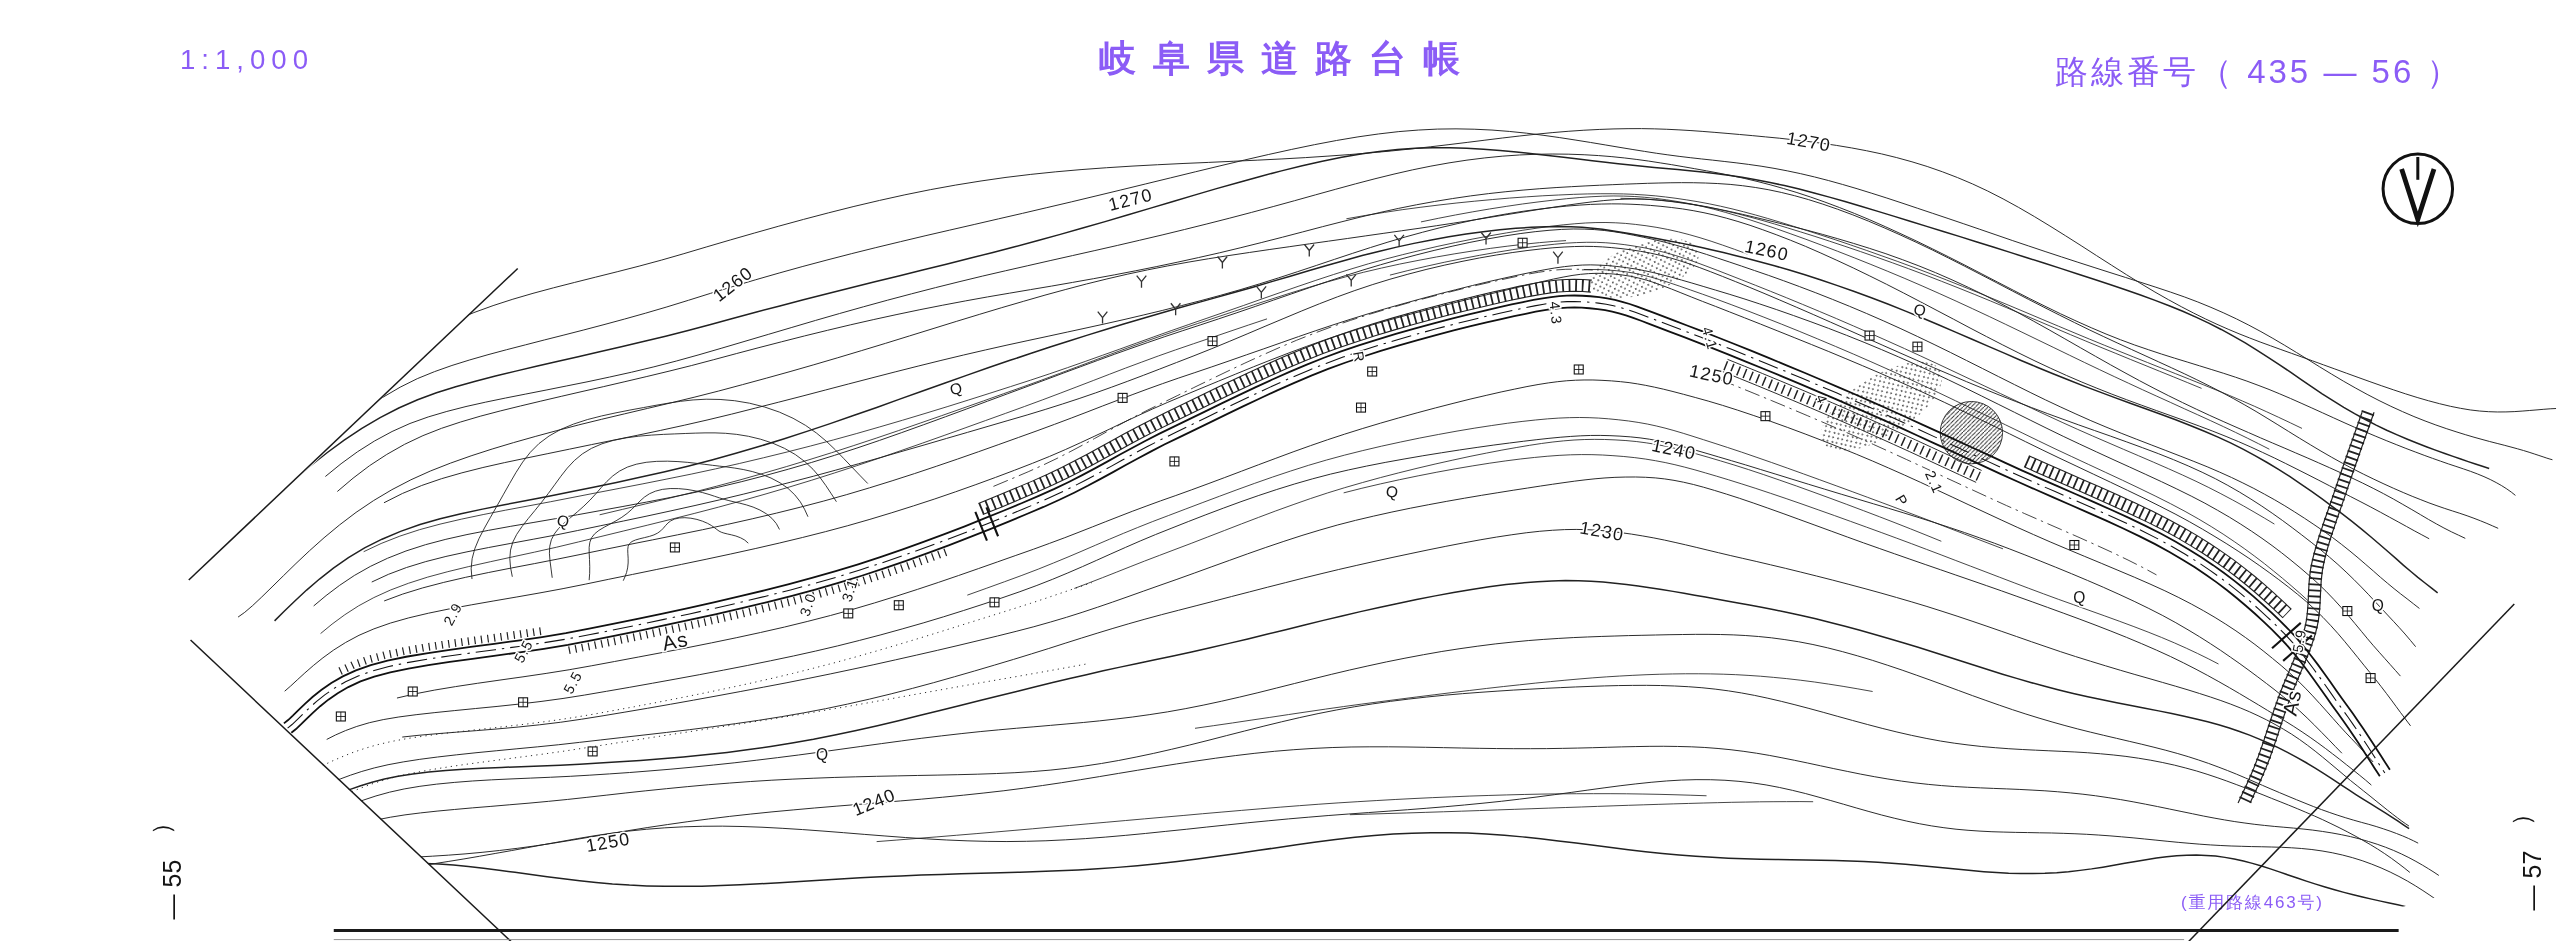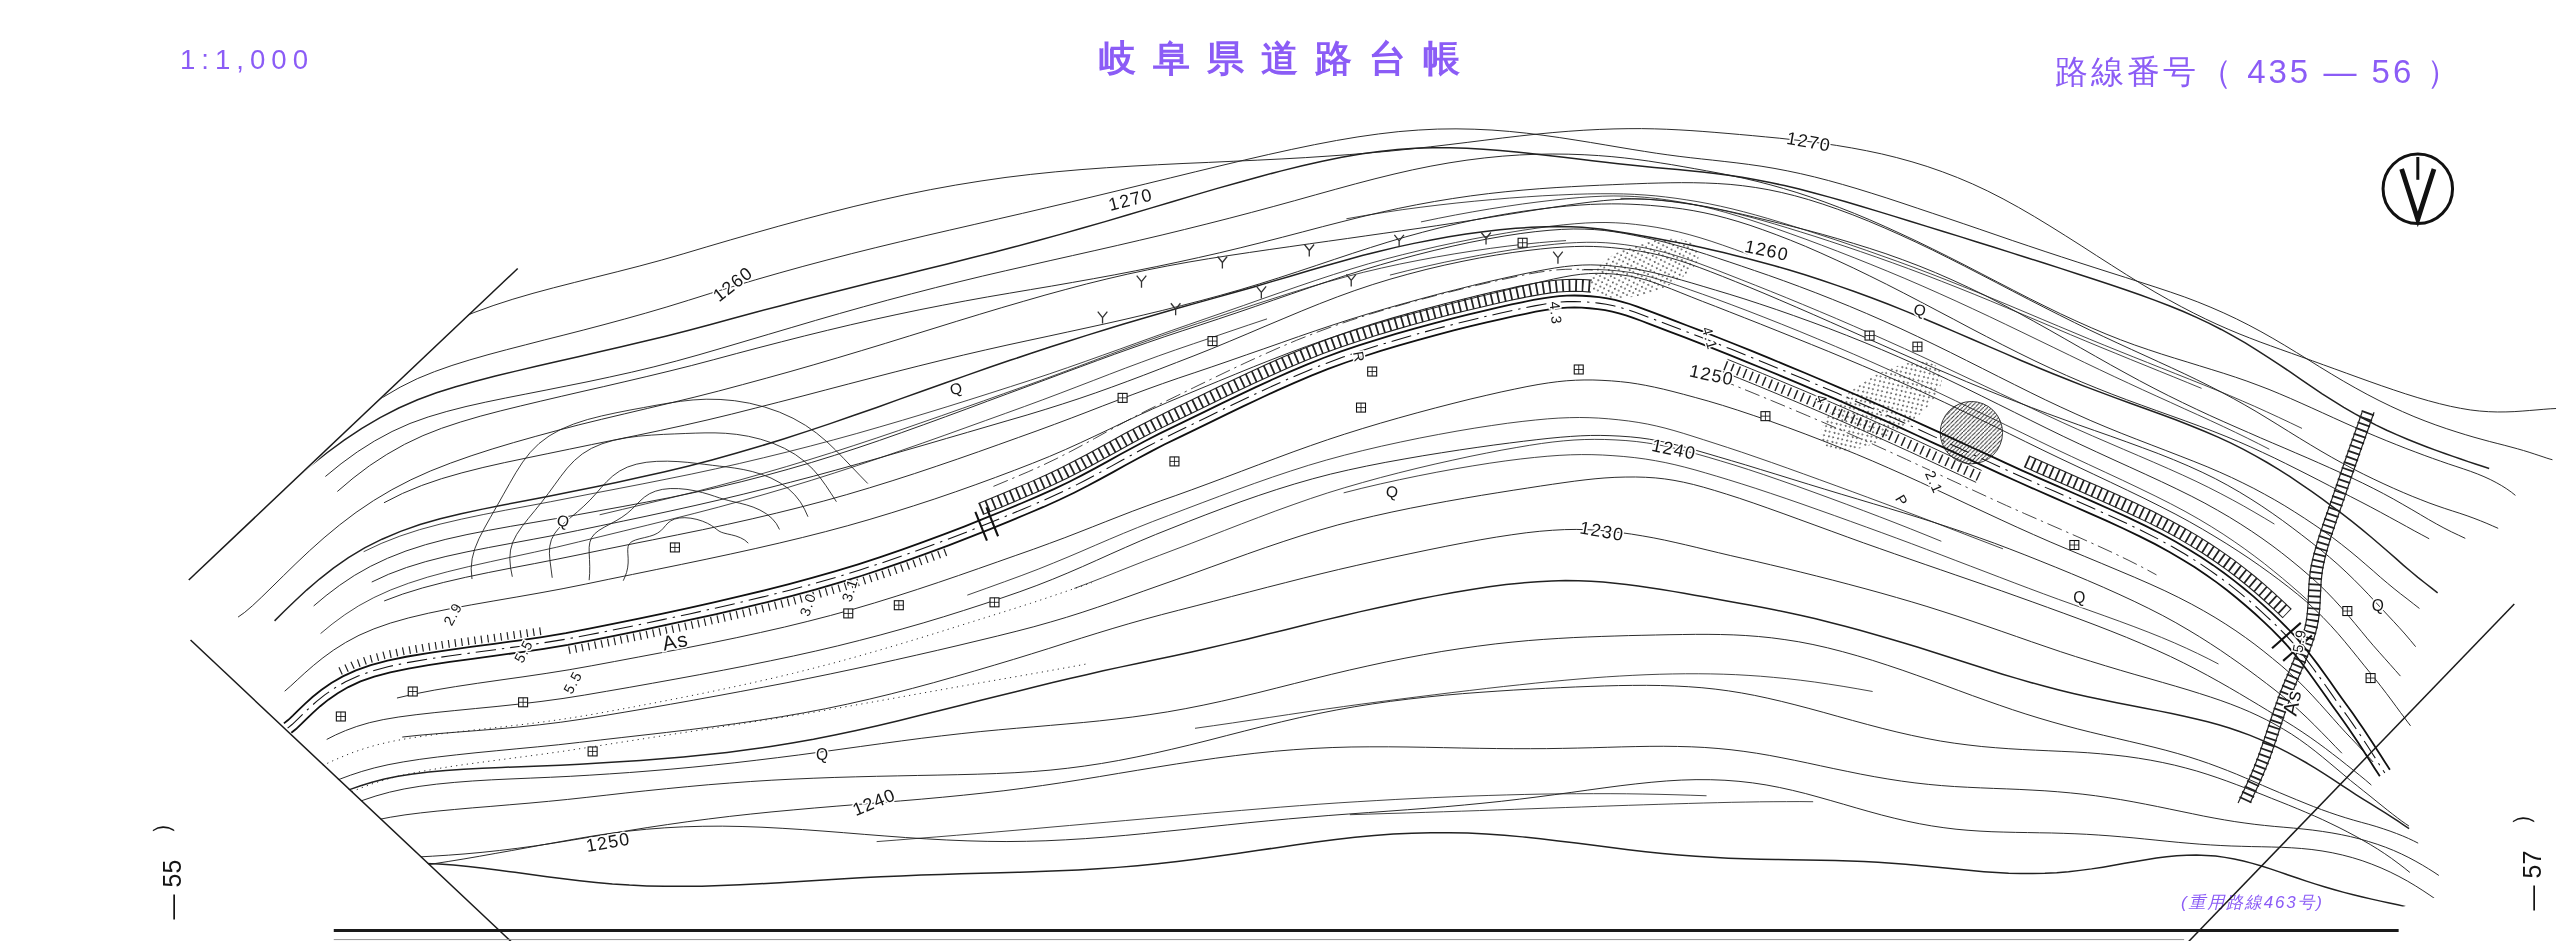--- a/index.html
+++ b/index.html
@@ -7,21 +7,21 @@
        font-family:"Liberation Sans","DejaVu Sans",sans-serif;color:#141414;}
   .hdr{position:absolute;white-space:nowrap;color:#8b5cf6;}
   #scale-note{left:180px;top:44px;font-size:27.6px;letter-spacing:6px;}
   #sheet-title{left:50%;top:14px;transform:translateX(-50%);font-size:37px;font-weight:600;letter-spacing:17px;margin-top:20px;}
   #route-number{left:2055px;top:50px;font-size:33px;letter-spacing:3px;}
   .edge{position:absolute;font-size:25px;transform:rotate(-90deg);transform-origin:center;}
   #edge-left-paren{left:149px;top:806px;}
   #edge-left-num{left:143px;top:875px;}
   #edge-right-paren{left:2509px;top:797px;}
   #edge-right-num{left:2503px;top:866px;}
-  #footer-note{left:2181px;top:891px;font-size:17px;letter-spacing:1.8px;font-style:italic;}
+  #footer-note{left:2181px;top:891px;font-size:17px;letter-spacing:1.8px;}
   #mapsvg{position:absolute;left:0;top:0;}
   .mlabel{fill:#161616;paint-order:stroke;stroke:#ffffff;stroke-width:5px;letter-spacing:2px;}
 </style>
 </head>
 <body>
 
 <div class="hdr" id="scale-note">1:1,000</div>
 <div class="hdr" id="sheet-title">岐阜県道路台帳</div>
 <div class="hdr" id="route-number">路線番号（ 435 — 56 ）</div>
 

